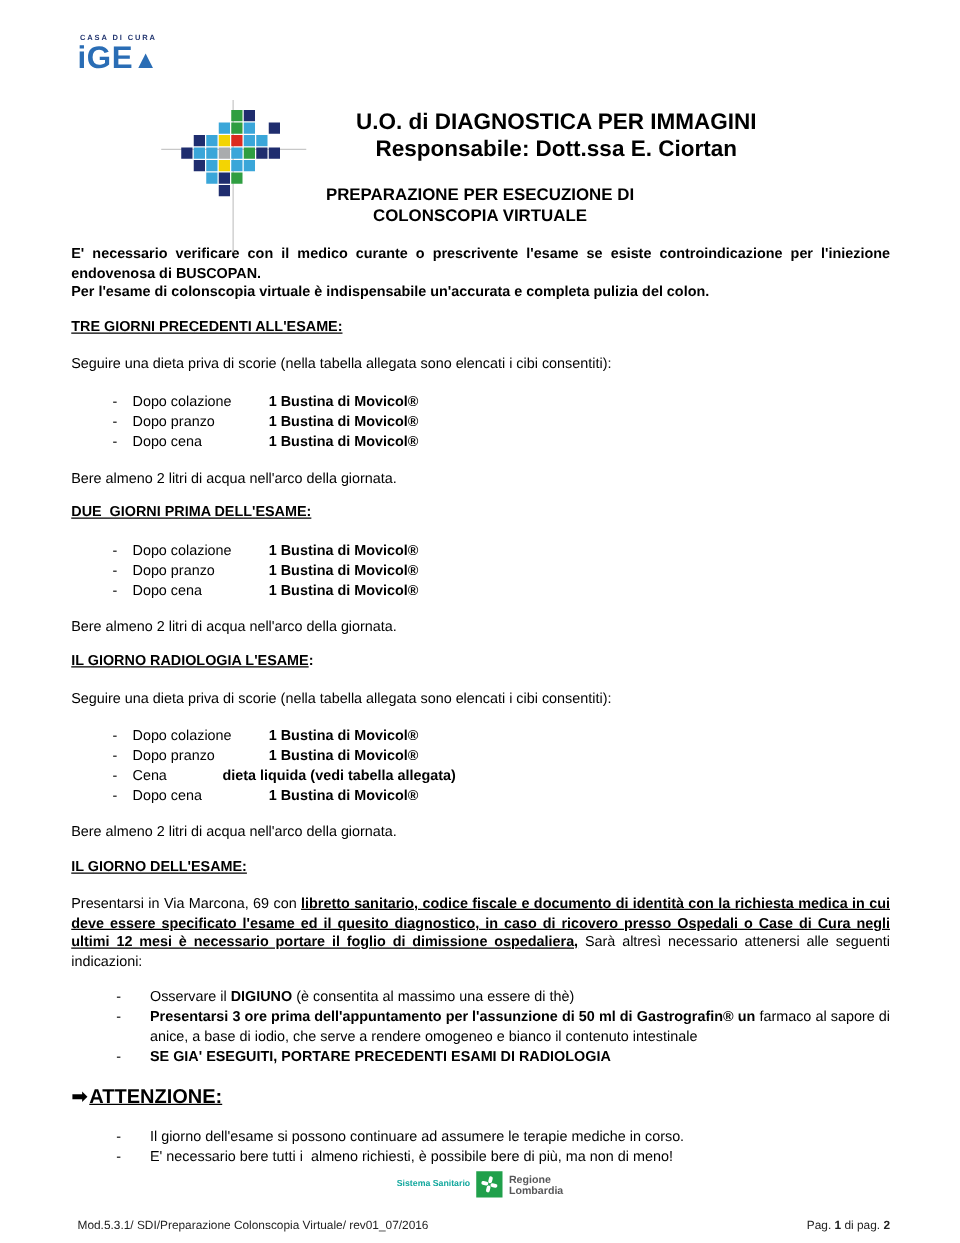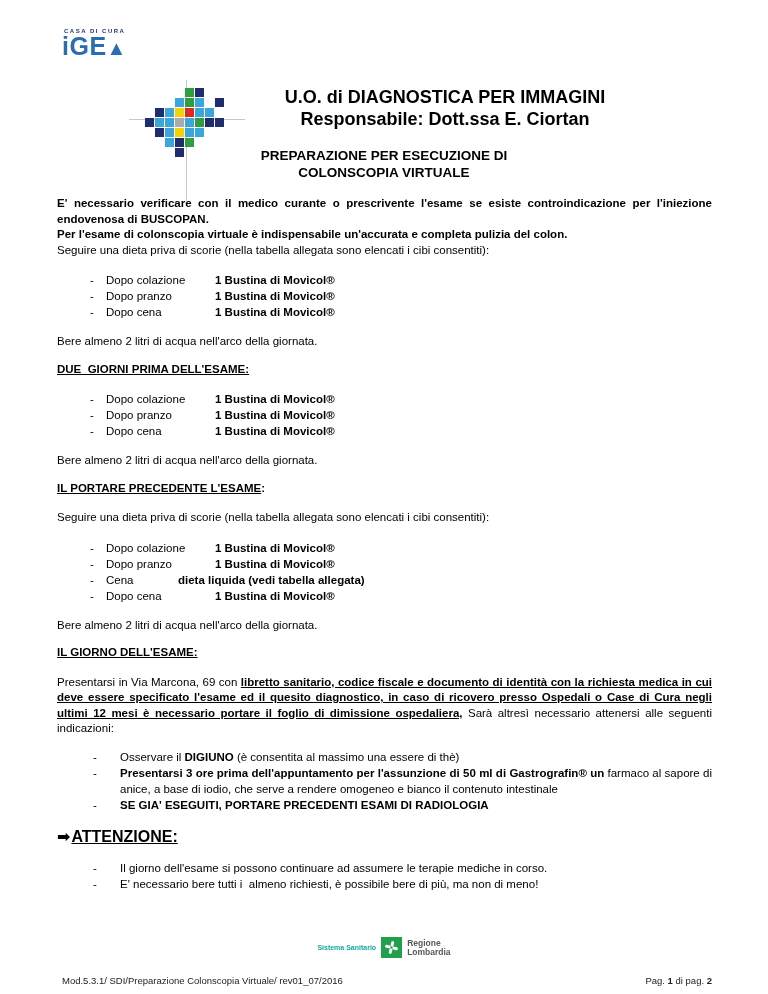--- a/index.html
+++ b/index.html
@@ -141,20 +141,21 @@
       <div>PREPARAZIONE PER ESECUZIONE DI</div>
       <div>COLONSCOPIA VIRTUALE</div>
     </div>
   </div>
 
   <div class="content">
 
     <p class="intro just"><span>E' necessario verificare con il medico curante o prescrivente l'esame se esiste controindicazione per l'iniezione endovenosa di BUSCOPAN.</span><br>
     <span>Per l'esame di colonscopia virtuale è indispensabile un'accurata e completa pulizia del colon.</span></p>
 
+    <h3 class="hd"><span class="hu">TRE GIORNI PRECEDENTI ALL'ESAME:</span><span></span></h3>
     <p class="sec-line">Seguire una dieta priva di scorie (nella tabella allegata sono elencati i cibi consentiti):</p>
     <div class="dlist">
       <div class="drow">
         <span class="dash">-</span>
         <span class="lab">Dopo colazione</span>
         <span class="val">1 Bustina di Movicol®</span>
       </div>
       <div class="drow">
         <span class="dash">-</span>
         <span class="lab">Dopo pranzo</span>
@@ -181,21 +182,21 @@
         <span class="val">1 Bustina di Movicol®</span>
       </div>
       <div class="drow">
         <span class="dash">-</span>
         <span class="lab">Dopo cena</span>
         <span class="val">1 Bustina di Movicol®</span>
       </div>
     </div>
     <p class="note">Bere almeno 2 litri di acqua nell'arco della giornata.</p>
 
-    <h3 class="hd"><span class="hu">IL PORTARE PRECEDENTE L'ESAME</span><span>:</span></h3>
+    <h3 class="hd"><span class="hu">IL GIORNO RADIOLOGIA L'ESAME</span><span>:</span></h3>
     <p class="sec-line">Seguire una dieta priva di scorie (nella tabella allegata sono elencati i cibi consentiti):</p>
     <div class="dlist">
       <div class="drow">
         <span class="dash">-</span>
         <span class="lab">Dopo colazione</span>
         <span class="val">1 Bustina di Movicol®</span>
       </div>
       <div class="drow">
         <span class="dash">-</span>
         <span class="lab">Dopo pranzo</span>

